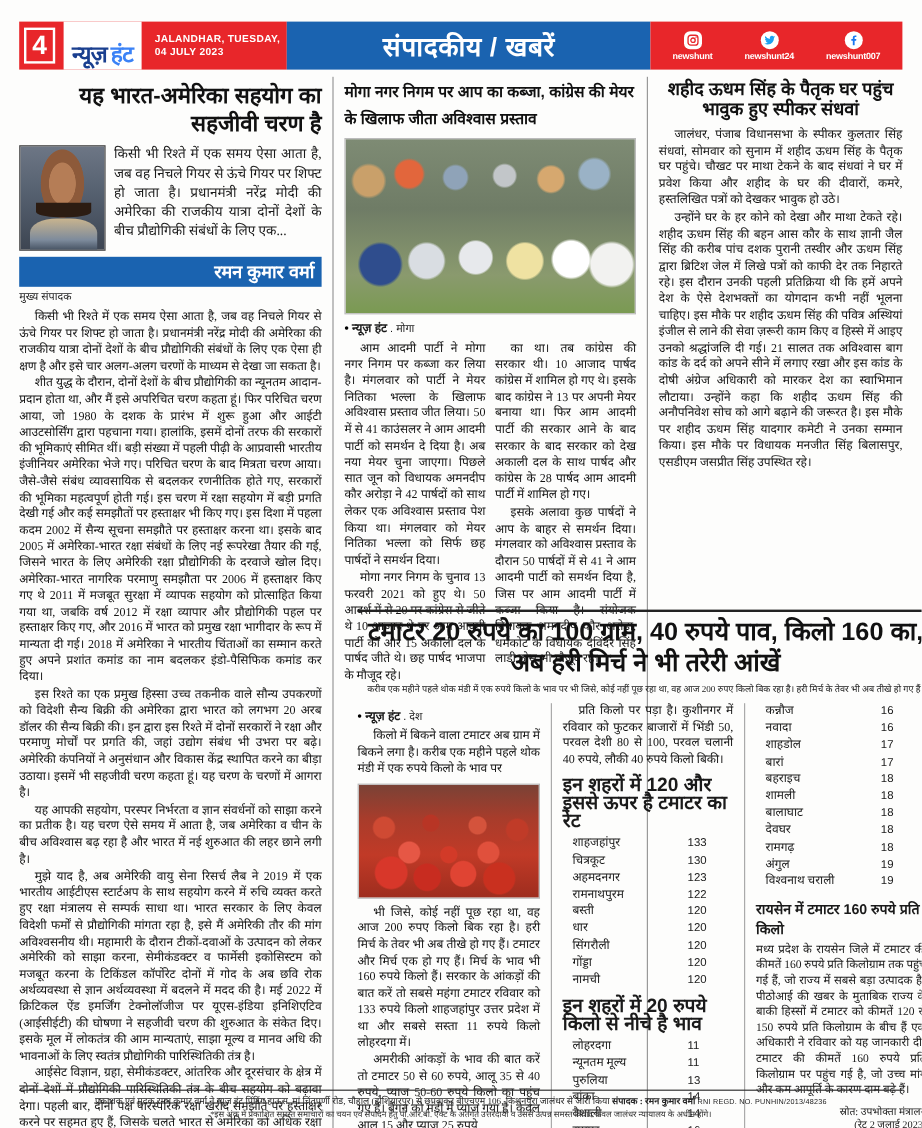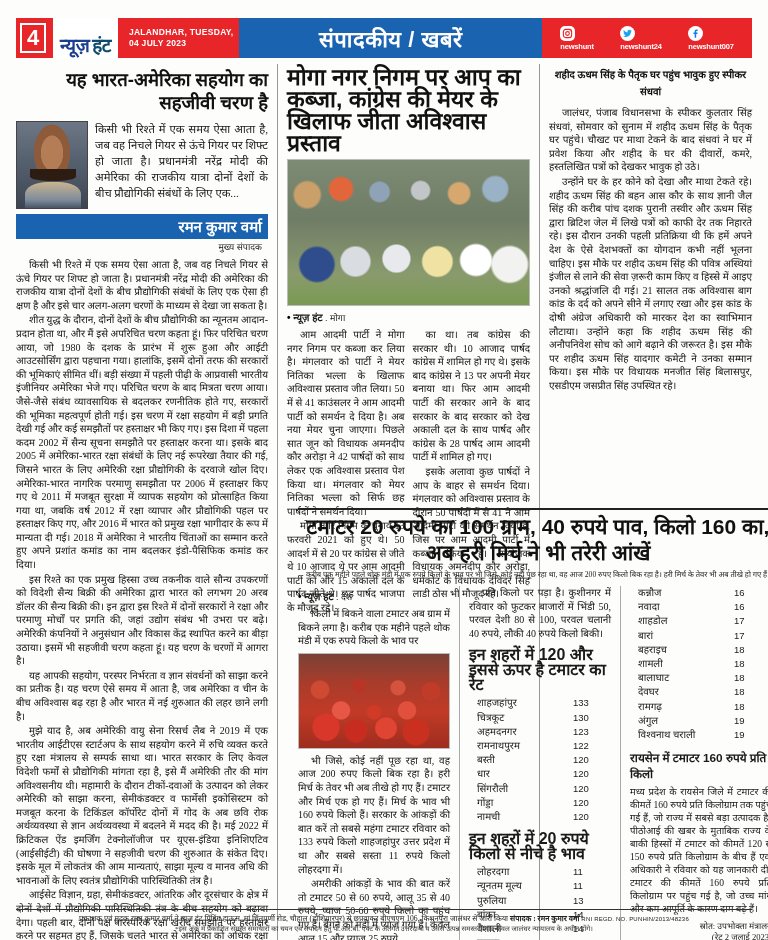--- a/index.html
+++ b/index.html
@@ -39,42 +39,42 @@
   }
   .brand {
     background: #ffffff; height: 100%;
     display: flex; align-items: flex-end; justify-content: center;
     padding: 0 7px;
     font-family: "Liberation Sans", sans-serif;
     font-weight: bold; font-size: 19px;
     color: #1a3f8f; letter-spacing: -0.5px;
     white-space: nowrap;
   }
-  .brand .b2 { color: #0c4a6e; margin-left: 3px; }
+  .brand .b2 { color: #3b82f6; margin-left: 3px; }
   .mh-date {
     color: #ffffff;
     font-family: "Liberation Sans", sans-serif;
     font-weight: bold; font-size: 8.5px;
     line-height: 11px; letter-spacing: 0.3px;
     align-self: center; padding-left: 4px;
   }
   .mh-blue {
     background: #1a63b0; flex: 1;
     display: flex; align-items: center; justify-content: center;
     color: #fff;
     font-family: "Liberation Sans", sans-serif;
     font-weight: bold; font-size: 22px;
     letter-spacing: 0.5px;
   }
   .mh-social {
     background: #e8262a; width: 210px;
     display: flex; align-items: center; justify-content: space-around;
     padding: 2px 5px 1px 5px;
   }
-  .soc { display: flex; flex-direction: column; gap: 1px; }
+  .soc { display: flex; flex-direction: column; align-items: center; gap: 1px; }
   .soc-ic {
     width: 15px; height: 15px; border-radius: 4px;
     background: #fff; display: flex; align-items: center; justify-content: center;
     font-family: "DejaVu Sans", sans-serif; font-size: 10px; font-weight: bold;
   }
   .soc-ic.ig { color: #e8262a; border-radius: 5px; }
   .soc-ic.tw { color: #1da1f2; border-radius: 50%; }
   .soc-ic.fb { color: #1877f2; border-radius: 50%; }
   .soc-lb {
     color: #fff; font-family: "Liberation Sans", sans-serif;
@@ -116,34 +116,34 @@
     font-family: "Liberation Serif", serif;
   }
   .ed-byline {
     background: #1a63b0; color: #fff;
     font-family: "Liberation Sans", sans-serif;
     font-weight: bold; font-size: 15px;
     text-align: right; padding: 2px 6px 3px 0;
     margin-top: 5px;
   }
   .ed-role {
-    text-align: right; font-size: 9px; color: #222;
+    font-size: 9px; color: #222;
     padding-right: 6px; margin-top: 1px; margin-bottom: 5px;
     font-family: "Liberation Sans", sans-serif;
   }
   .body-txt {
     font-size: 10px; line-height: 13.6px; text-align: justify;
     font-family: "Liberation Serif", serif; color: #141414;
   }
   .body-txt p { text-indent: 13px; margin-bottom: 1px; }
 
   
   .mid-head {
     font-family: "Liberation Sans", sans-serif;
-    font-weight: bold; font-size: 23px; line-height: 22px;
+    font-weight: bold; font-size: 13px; line-height: 22px;
     color: #111; margin: 2px 0 5px;
   }
   .mid-photo {
     width: 100%; height: 147px; margin-bottom: 4px;
     border: 1px solid #bbb;
     background:
       radial-gradient(circle at 12% 72%, #2f4d8d 0 7%, rgba(0,0,0,0) 8%),
       radial-gradient(circle at 28% 70%, #d9dde2 0 7%, rgba(0,0,0,0) 8%),
       radial-gradient(circle at 45% 68%, #e7e9ec 0 8%, rgba(0,0,0,0) 9%),
       radial-gradient(circle at 62% 70%, #efe2a2 0 8%, rgba(0,0,0,0) 9%),
@@ -162,21 +162,21 @@
     font-size: 10px; font-weight: bold; margin: 3px 0 4px;
   }
   .dot-by .dot { color:#000; }
   .dot-by .place { font-weight: normal; font-size: 9px; }
   .two-sub { display: flex; gap: 8px; }
   .two-sub > div { flex: 1; }
 
   
   .rt-head {
     font-family: "Liberation Sans", sans-serif;
-    font-weight: bold; font-size: 10px; line-height: 17px;
+    font-weight: bold; font-size: 15px; line-height: 17px;
     text-align: center; margin: 2px 0 6px; color:#111;
   }
 
   
   .tomato {
     width: 480px; position: absolute; left: 298px; top: 508px;
   }
   .tom-rule { border-top: 2px solid #222; margin-bottom: 4px; }
   .tom-head {
     font-family: "Liberation Sans", sans-serif;

